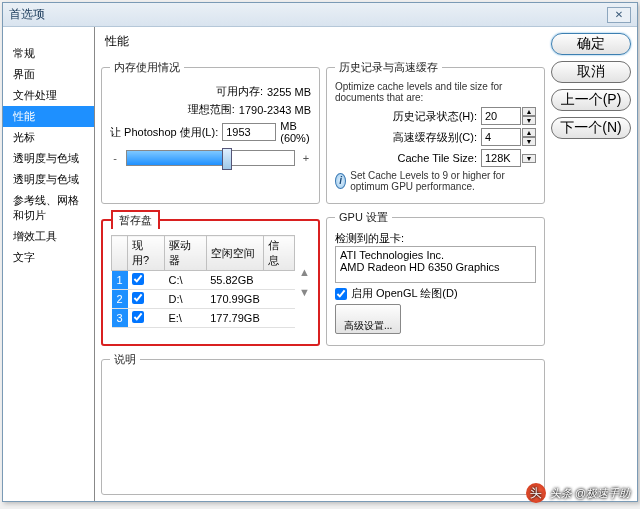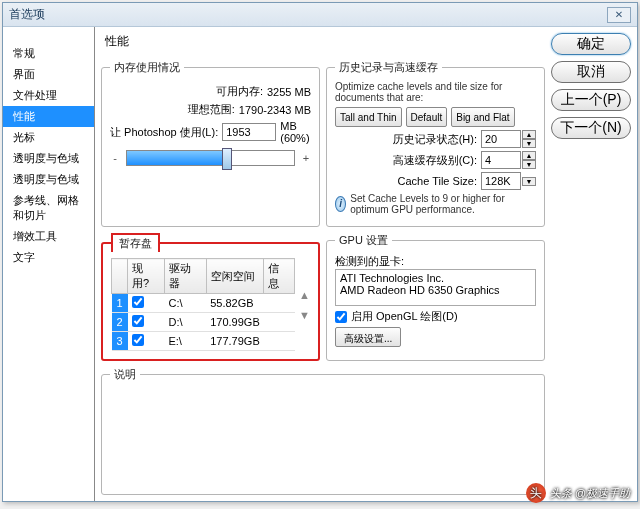--- a/index.html
+++ b/index.html
@@ -39,21 +39,21 @@
 .hint{ font-size:10px; color:#333;}
 .scratch-box{ border:2px solid #d92020; position:relative;}
 legend.scratch-lg{ border:2px solid #d92020; border-bottom:none; background:#fff; padding:1px 6px;}
 table.disk{ width:100%; border-collapse:collapse; font-size:11px;}
 table.disk th{ background:linear-gradient(#fdfdfd,#e9e9e9); border:1px solid #c0c0c0; padding:2px 4px; font-weight:normal; text-align:left;}
 table.disk td{ border-bottom:1px solid #e0e0e0; padding:2px 4px;}
 table.disk tr td:first-child{ background:#1e90ff; color:#fff; width:16px; text-align:center;}
 .chk{ width:12px; height:12px;}
 .vscroll{ display:flex; flex-direction:column; gap:8px; justify-content:center; color:#888; font-size:9px;}
 .gpu-list{ border:1px solid #aaa; background:#fff; height:37px; padding:2px 4px; font-size:10px; overflow:hidden;}
-.link-btn{ height:20px; border:1px solid #888; background:linear-gradient(#fdfdfd,#e3e3e3); border-radius:2px; font-size:10px; padding:4px 8px; cursor:pointer;}
+.link-btn{ height:20px; border:1px solid #888; background:linear-gradient(#fdfdfd,#e3e3e3); border-radius:2px; font-size:10px; padding:14px 8px; cursor:pointer;}
 .watermark{ position:absolute; right:10px; bottom:6px; font-size:15px; font-style:italic; color:#fff; text-shadow:0 0 3px #000,0 0 3px #000; display:flex; align-items:center; gap:4px;}
 .watermark-logo{ width:20px; height:20px; border-radius:50%; background:radial-gradient(#ff6b4a,#c62f12); display:flex; align-items:center; justify-content:center; color:#fff; font-size:12px; font-style:normal;}
 </style>
 </head>
 <body>
 
 <div class="window">
   <div class="titlebar">
     <span class="titlebar-title">首选项</span>
     <div class="titlebar-btns">
@@ -101,25 +101,20 @@
                 <div class="slider-fill"></div>
                 <div class="slider-thumb"></div>
               </div>
               <span class="slider-plus">+</span>
             </div>
           </fieldset>
 
           <fieldset>
             <legend>历史记录与高速缓存</legend>
             <div class="hint" style="margin-bottom:4px;">Optimize cache levels and tile size for documents that are:</div>
-            <div class="row">
-              <button class="mini-btn">Tall and Thin</button>
-              <button class="mini-btn">Default</button>
-              <button class="mini-btn">Big and Flat</button>
-            </div>
             <div class="row" style="justify-content:flex-end;">
               <label>历史记录状态(H):</label>
               <span class="spin">
                   <input value="20" style="">
                   <span class="arrows">
                     <span>▲</span>
                     <span>▼</span>
                   </span>
                 </span>
             </div>

